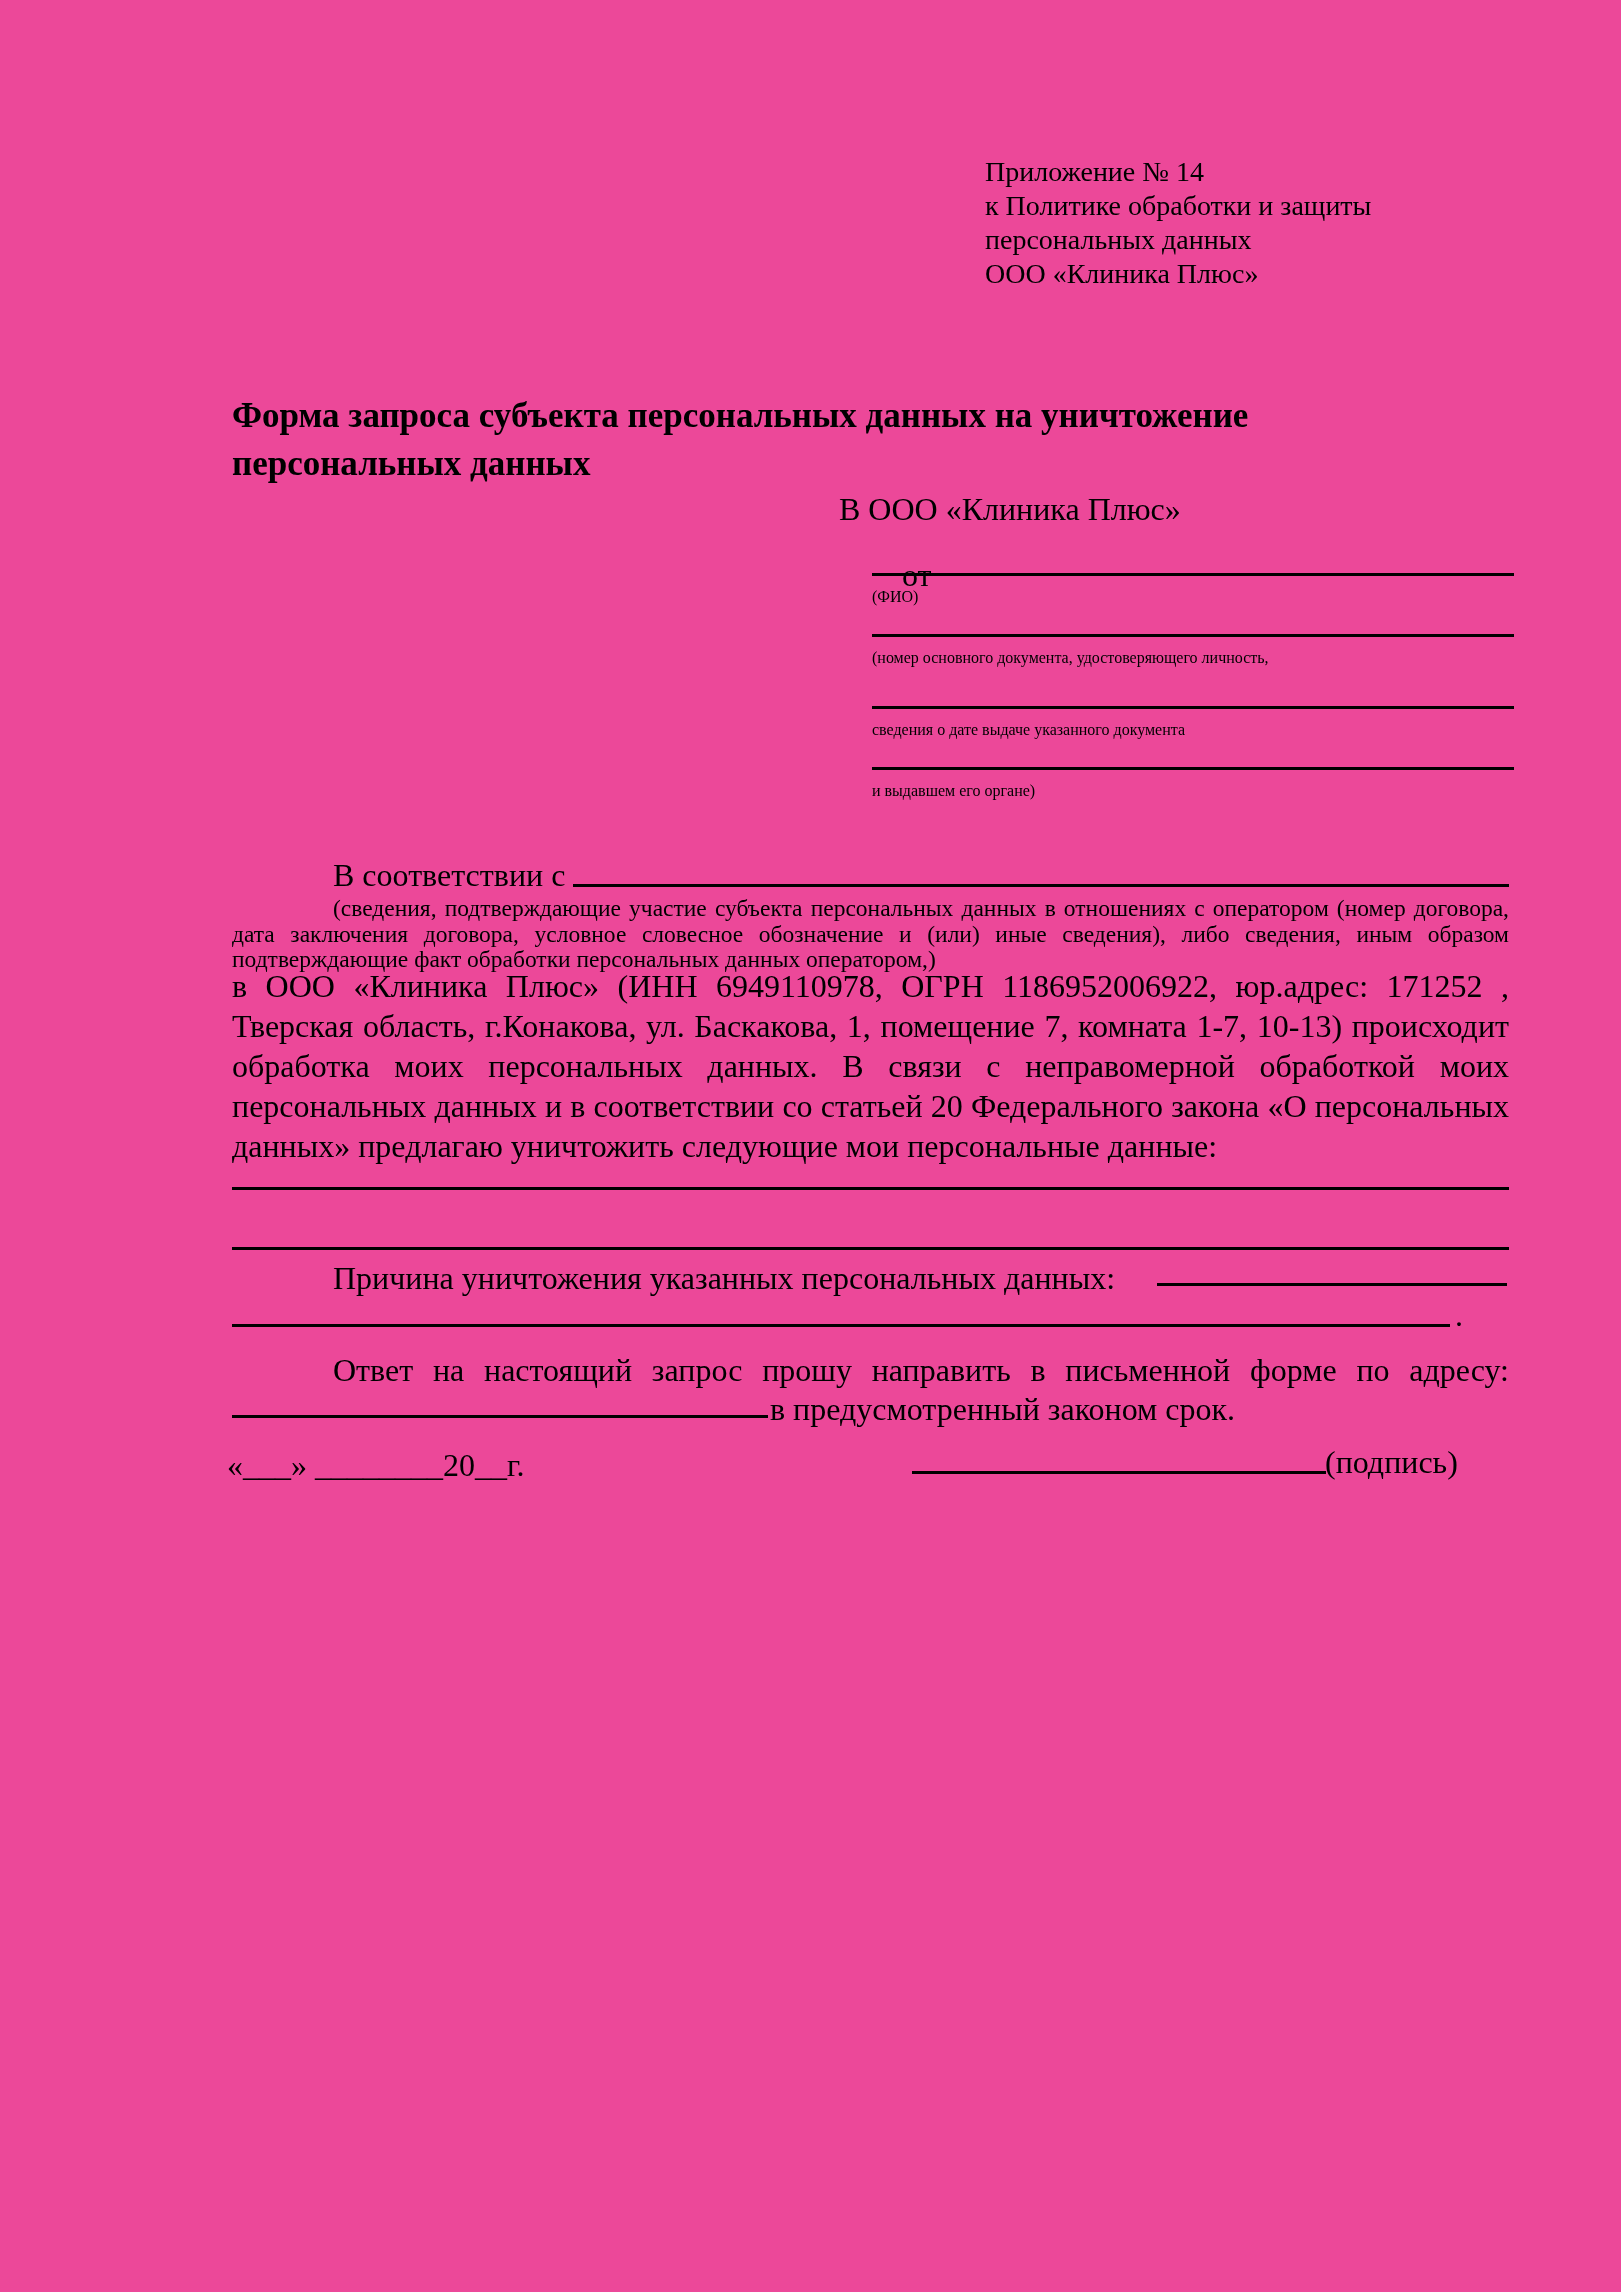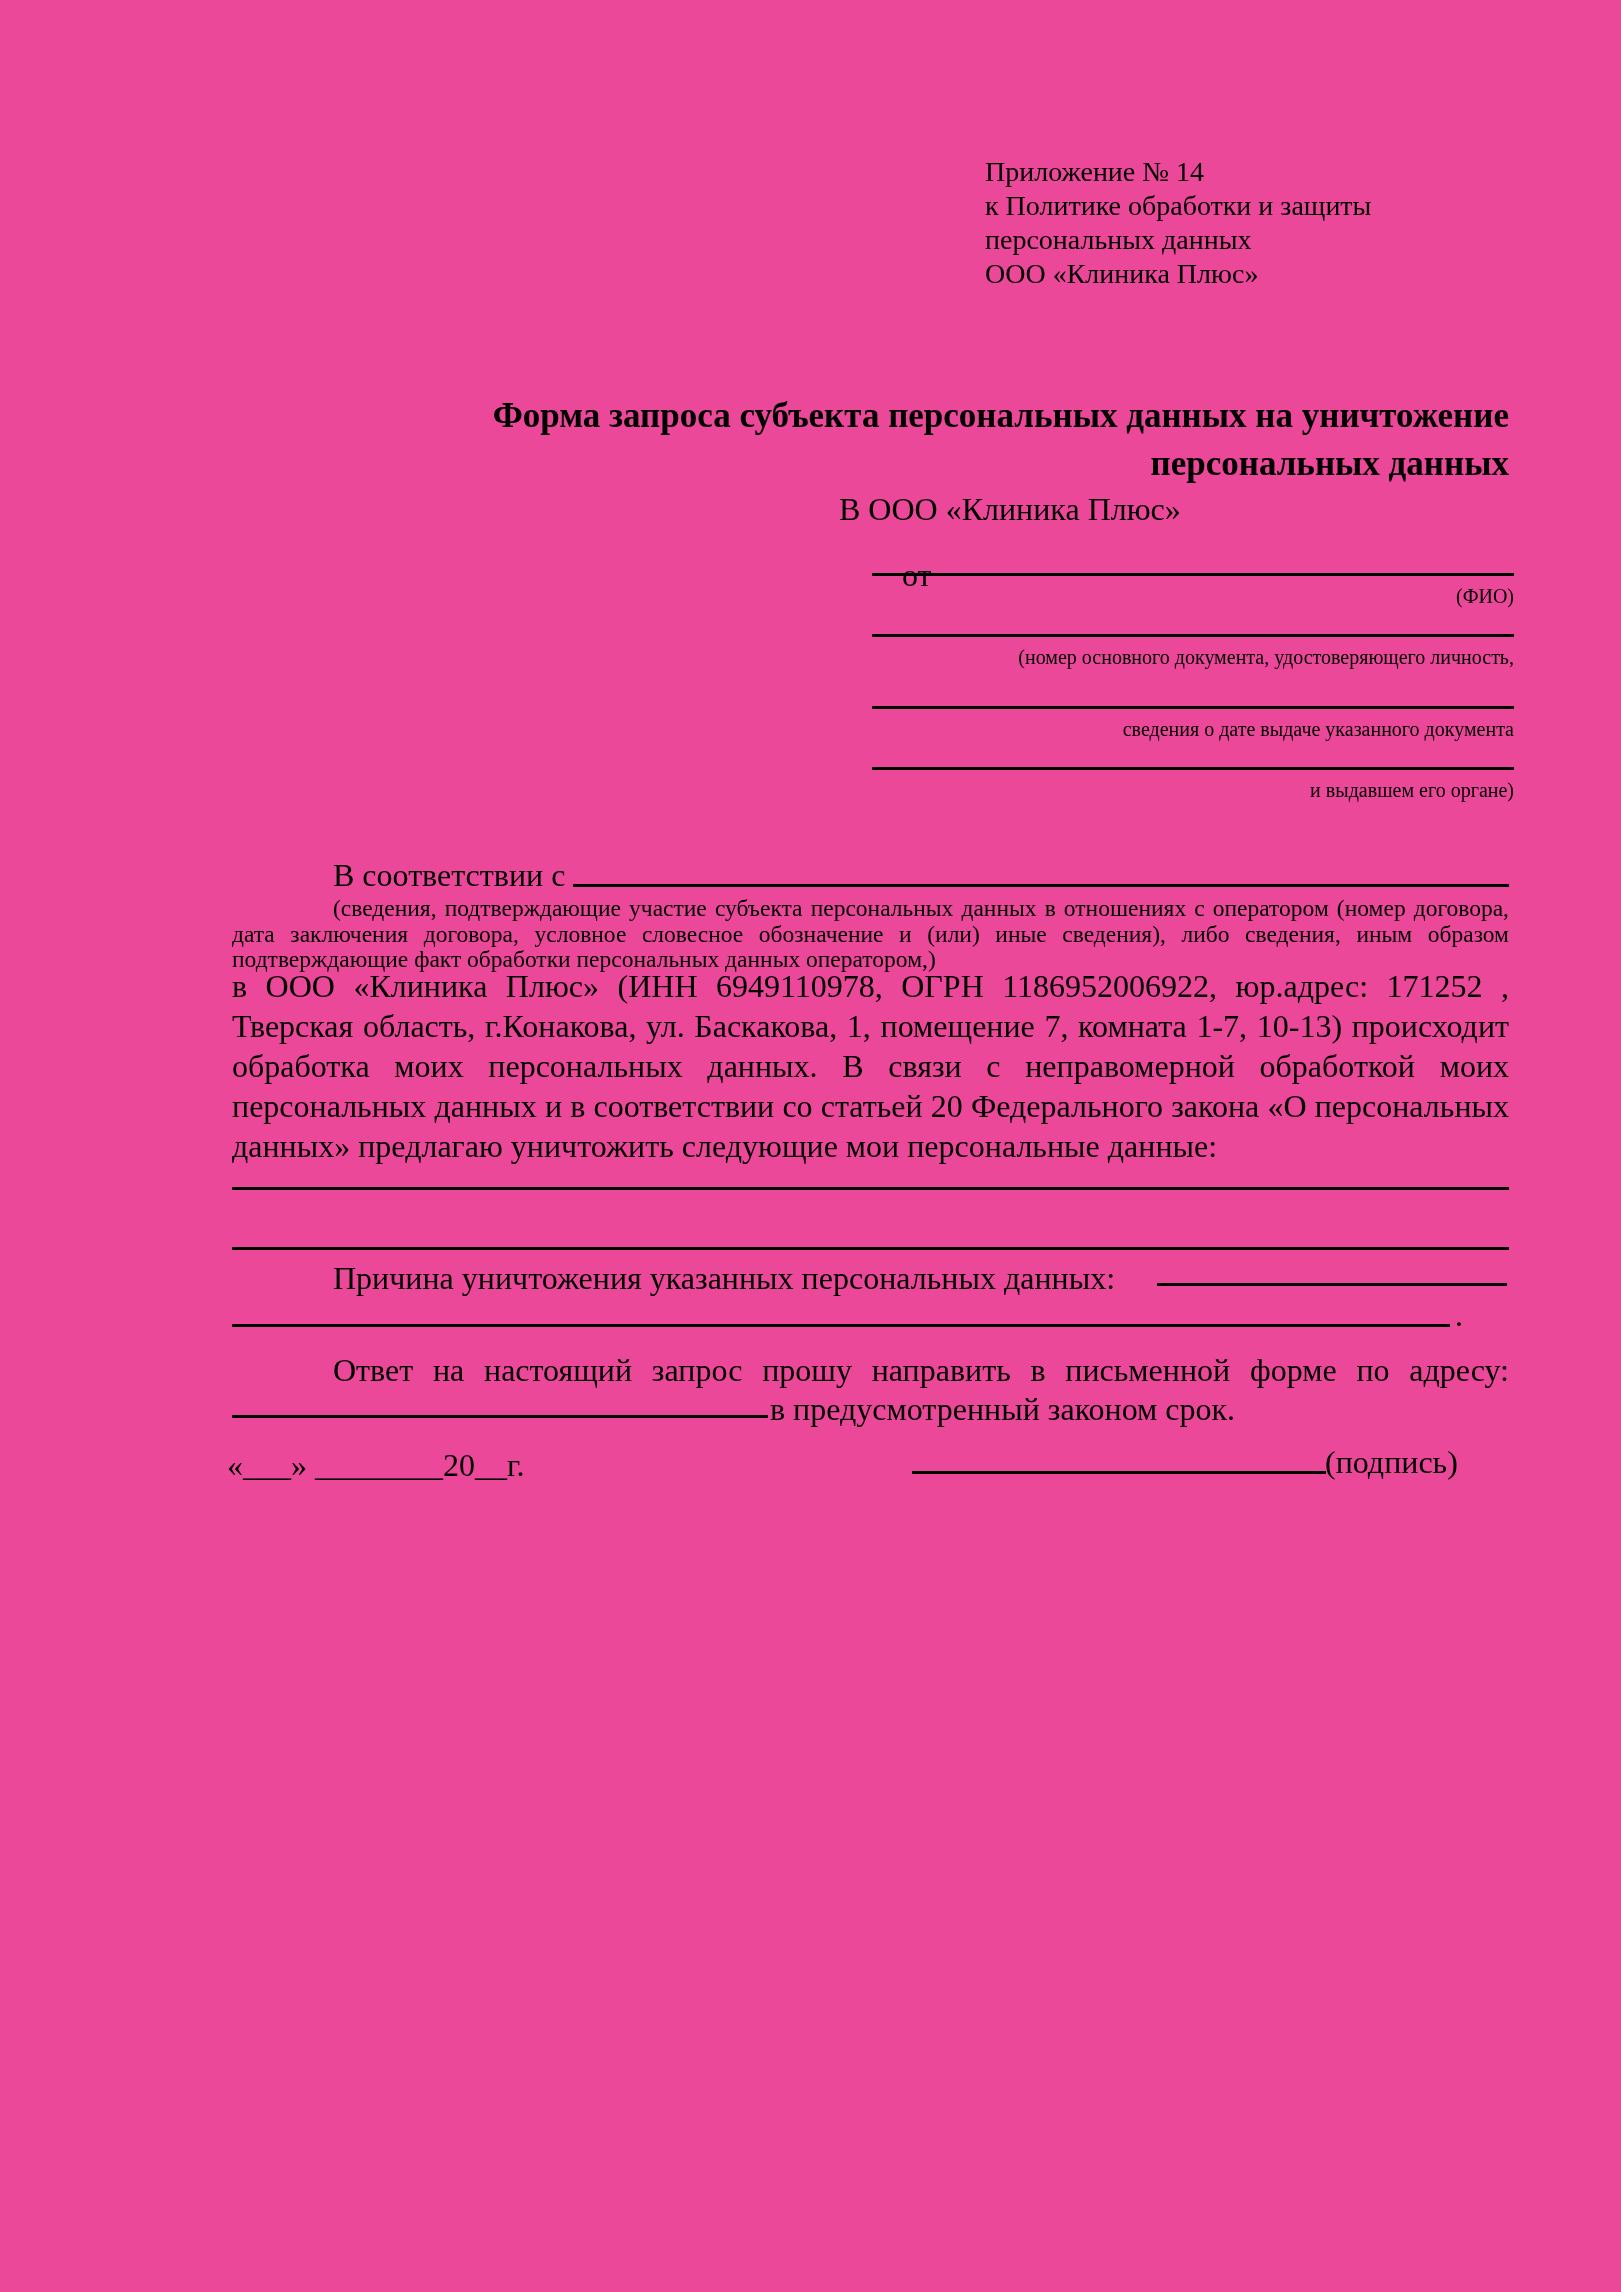--- a/index.html
+++ b/index.html
@@ -9,22 +9,22 @@
     height:2293px;
     background:#ec4899;
     color:#000000;
     font-family:"Liberation Serif","DejaVu Serif",serif;
     overflow:hidden;
   }
   .abs{position:absolute;}
   .hline{position:absolute;height:2.9px;background:#000000;}
   .body-text{font-size:32px;line-height:40px;}
   .appendix{font-size:28px;line-height:34px;}
-  .title{font-weight:bold;font-size:35px;line-height:48px;text-align:right;}
-  .caption{font-size:20px;line-height:29px;text-align:right;}
+  .title{font-weight:bold;font-size:35px;line-height:48px;text-align:left;}
+  .caption{font-size:16px;line-height:29px;text-align:left;}
   .note{font-size:23.5px;line-height:25.5px;text-align:justify;text-indent:101px;}
   .just{text-align:justify;}
   .just-last{text-align:justify;text-align-last:justify;}
   .indent{text-indent:101px;}
 </style>
 </head>
 <body>
 
 <div class="page">
 

